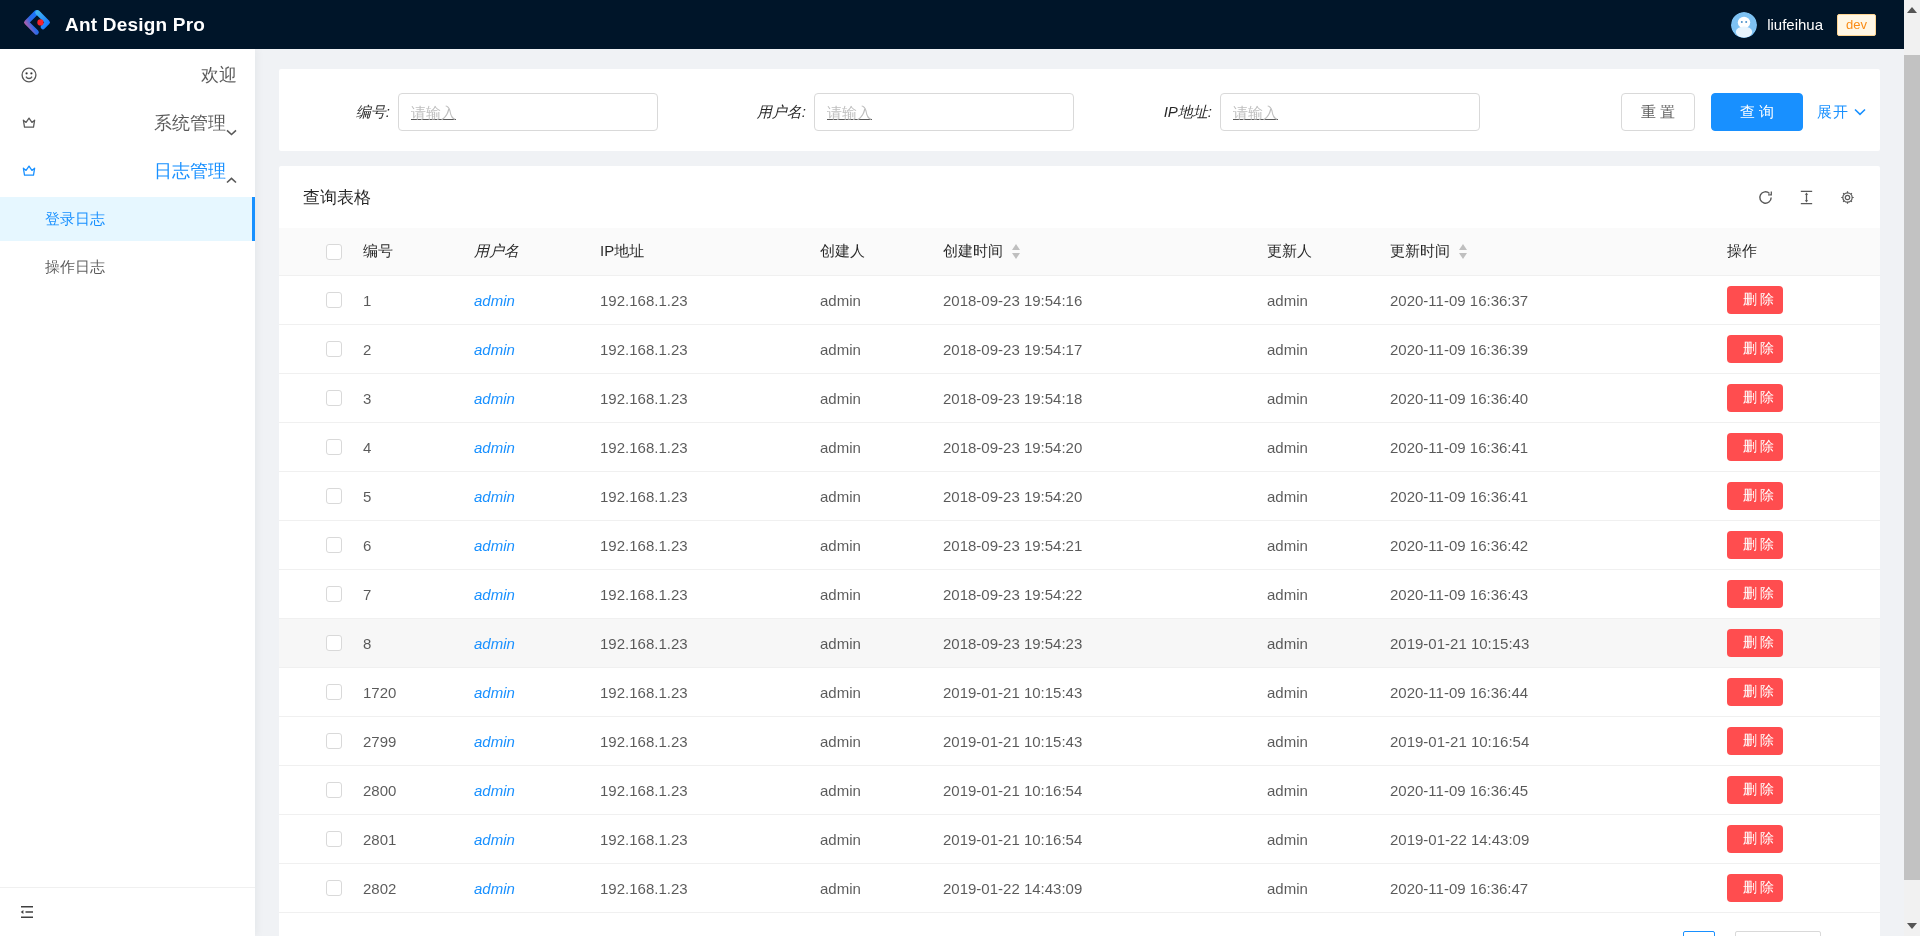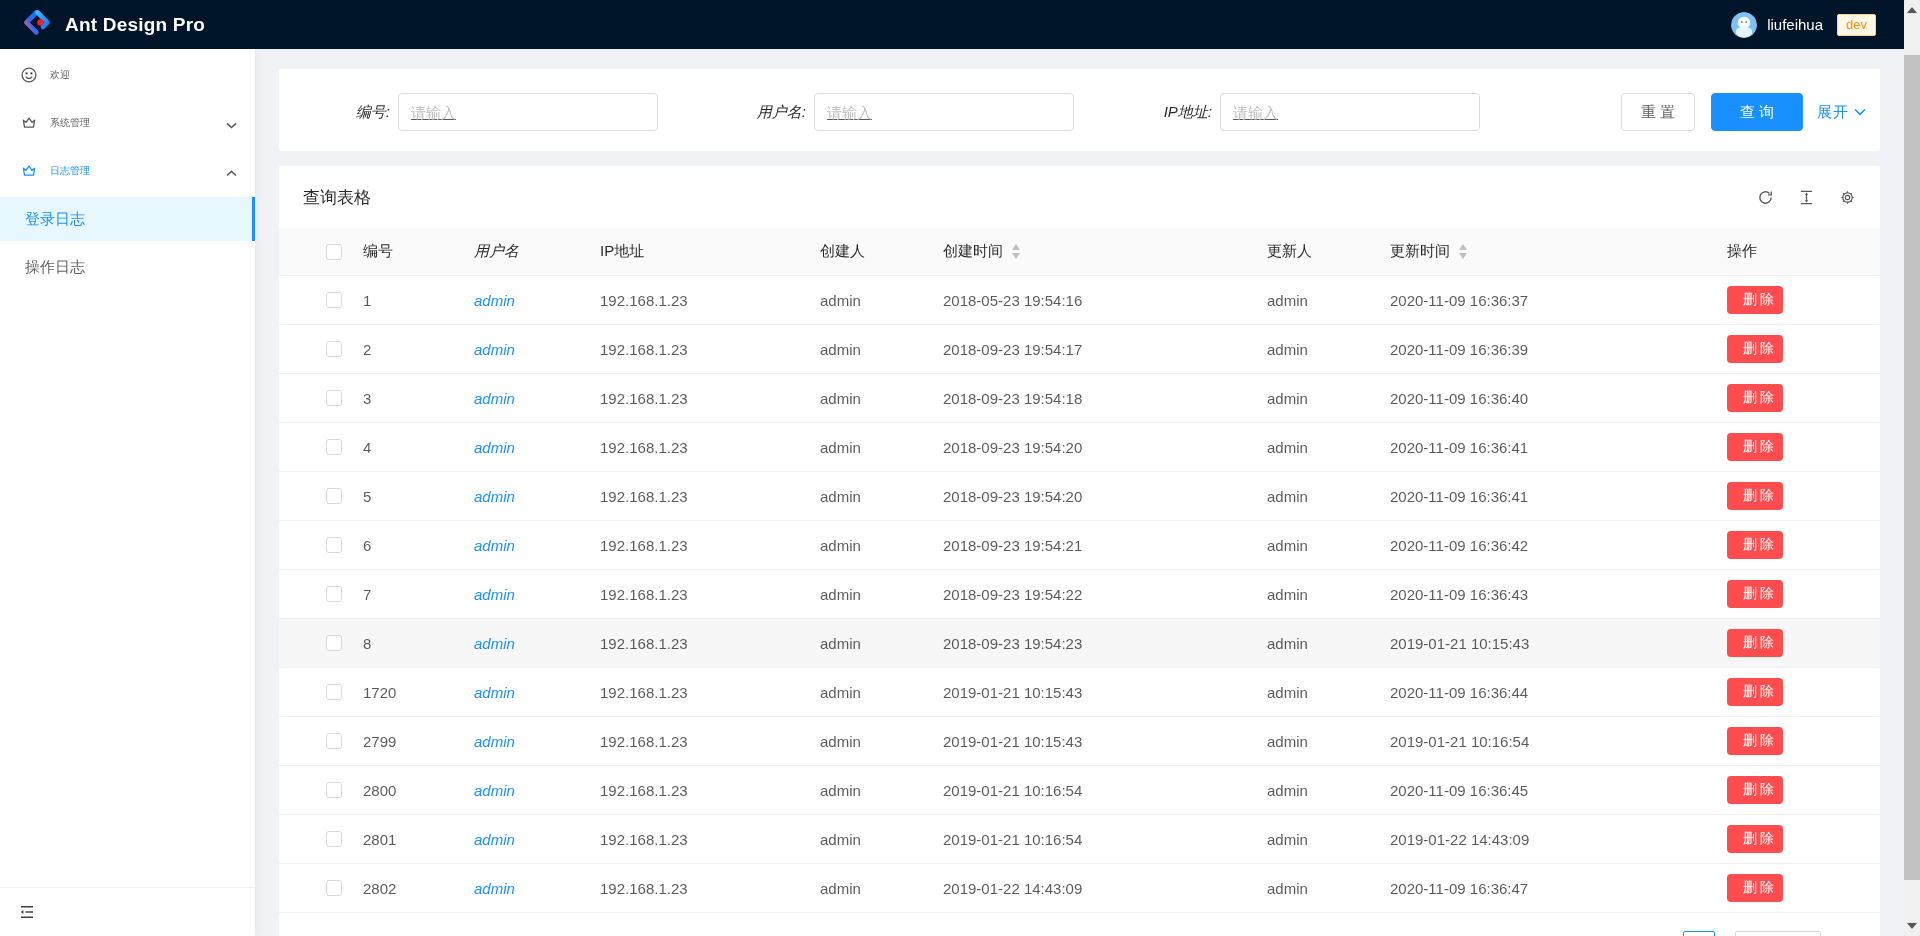--- a/index.html
+++ b/index.html
@@ -19,26 +19,26 @@
   
   .scrollbar { position:absolute; top:0; right:0; width:16px; height:936px; background:#f1f1f1; z-index:30; }
   .sb-arrow { position:absolute; left:3px; width:0; height:0; border-left:5px solid transparent; border-right:5px solid transparent; }
   .sb-arrow.up { top:7px; border-bottom:6px solid #555; }
   .sb-arrow.down { bottom:7px; border-top:6px solid #555; }
   .sb-thumb { position:absolute; left:0; right:0; top:55px; height:825px; background:#c2c2c2; }
 
   
   .sidebar { position:absolute; top:49px; left:0; bottom:0; width:255px; background:#fff; box-shadow:2px 0 8px rgba(29,35,41,.05); z-index:5; }
   .menu { padding-top:4px; }
-  .menu-item { position:relative; height:44px; margin-bottom:4px; display:flex; align-items:center; padding:0 18px 0 20px; font-size:10px; color:rgba(0,0,0,.65); cursor:pointer; }
+  .menu-item { position:relative; height:44px; margin-bottom:4px; display:flex; align-items:center; padding:0 18px 0 20px; font-size:18px; color:rgba(0,0,0,.65); cursor:pointer;text-align:right; }
   .menu-item .mi-icon { width:18px; height:18px; margin-right:12px; flex:0 0 auto; color:rgba(0,0,0,.65); }
   .menu-item .mi-label { flex:1; }
   .menu-item .mi-arrow { width:11px; height:7px; color:#595959; }
   .menu-item.active-parent, .menu-item.active-parent .mi-icon { color:#1890ff; }
-  .menu-sub { height:44px; margin-bottom:4px; display:flex; align-items:center; padding-left:25px; font-size:15px; color:rgba(0,0,0,.65); cursor:pointer; position:relative; }
+  .menu-sub { height:44px; margin-bottom:4px; display:flex; align-items:center; padding-left:45px; font-size:15px; color:rgba(0,0,0,.65); cursor:pointer; position:relative; }
   .menu-sub.selected { background:#e6f7ff; color:#1890ff; }
   .menu-sub.selected::after { content:""; position:absolute; right:0; top:0; bottom:0; width:3px; background:#1890ff; }
   .sidebar-footer { position:absolute; left:0; right:0; bottom:0; height:49px; border-top:1px solid #f0f0f0; display:flex; align-items:center; padding-left:18px; color:rgba(0,0,0,.75); }
   .fold-icon { width:18px; height:18px; cursor:pointer; }
 
   
   .main { position:absolute; left:255px; top:49px; right:16px; bottom:0; }
   .card { background:#fff; border-radius:2px; }
   .search-card { position:absolute; left:24px; right:24px; top:20px; height:82px; }
   .field { position:absolute; top:24px; display:flex; align-items:center; }
@@ -277,21 +277,21 @@
           <div class="trow">
     <div class="cell c-sel">
       <span class="checkbox"></span>
     </div>
     <div class="cell c-id">1</div>
     <div class="cell c-user">
               <a class="link">admin</a>
             </div>
     <div class="cell c-ip">192.168.1.23</div>
     <div class="cell c-creator">admin</div>
-    <div class="cell c-ctime">2018-05-23 19:54:16</div>
+    <div class="cell c-ctime">2018-09-23 19:54:16</div>
     <div class="cell c-updater">admin</div>
     <div class="cell c-utime">2020-11-09 16:36:37</div>
     <div class="cell c-action">
       <button class="btn-danger">删除</button>
     </div>
   </div>
           <div class="trow">
     <div class="cell c-sel">
       <span class="checkbox"></span>
     </div>

